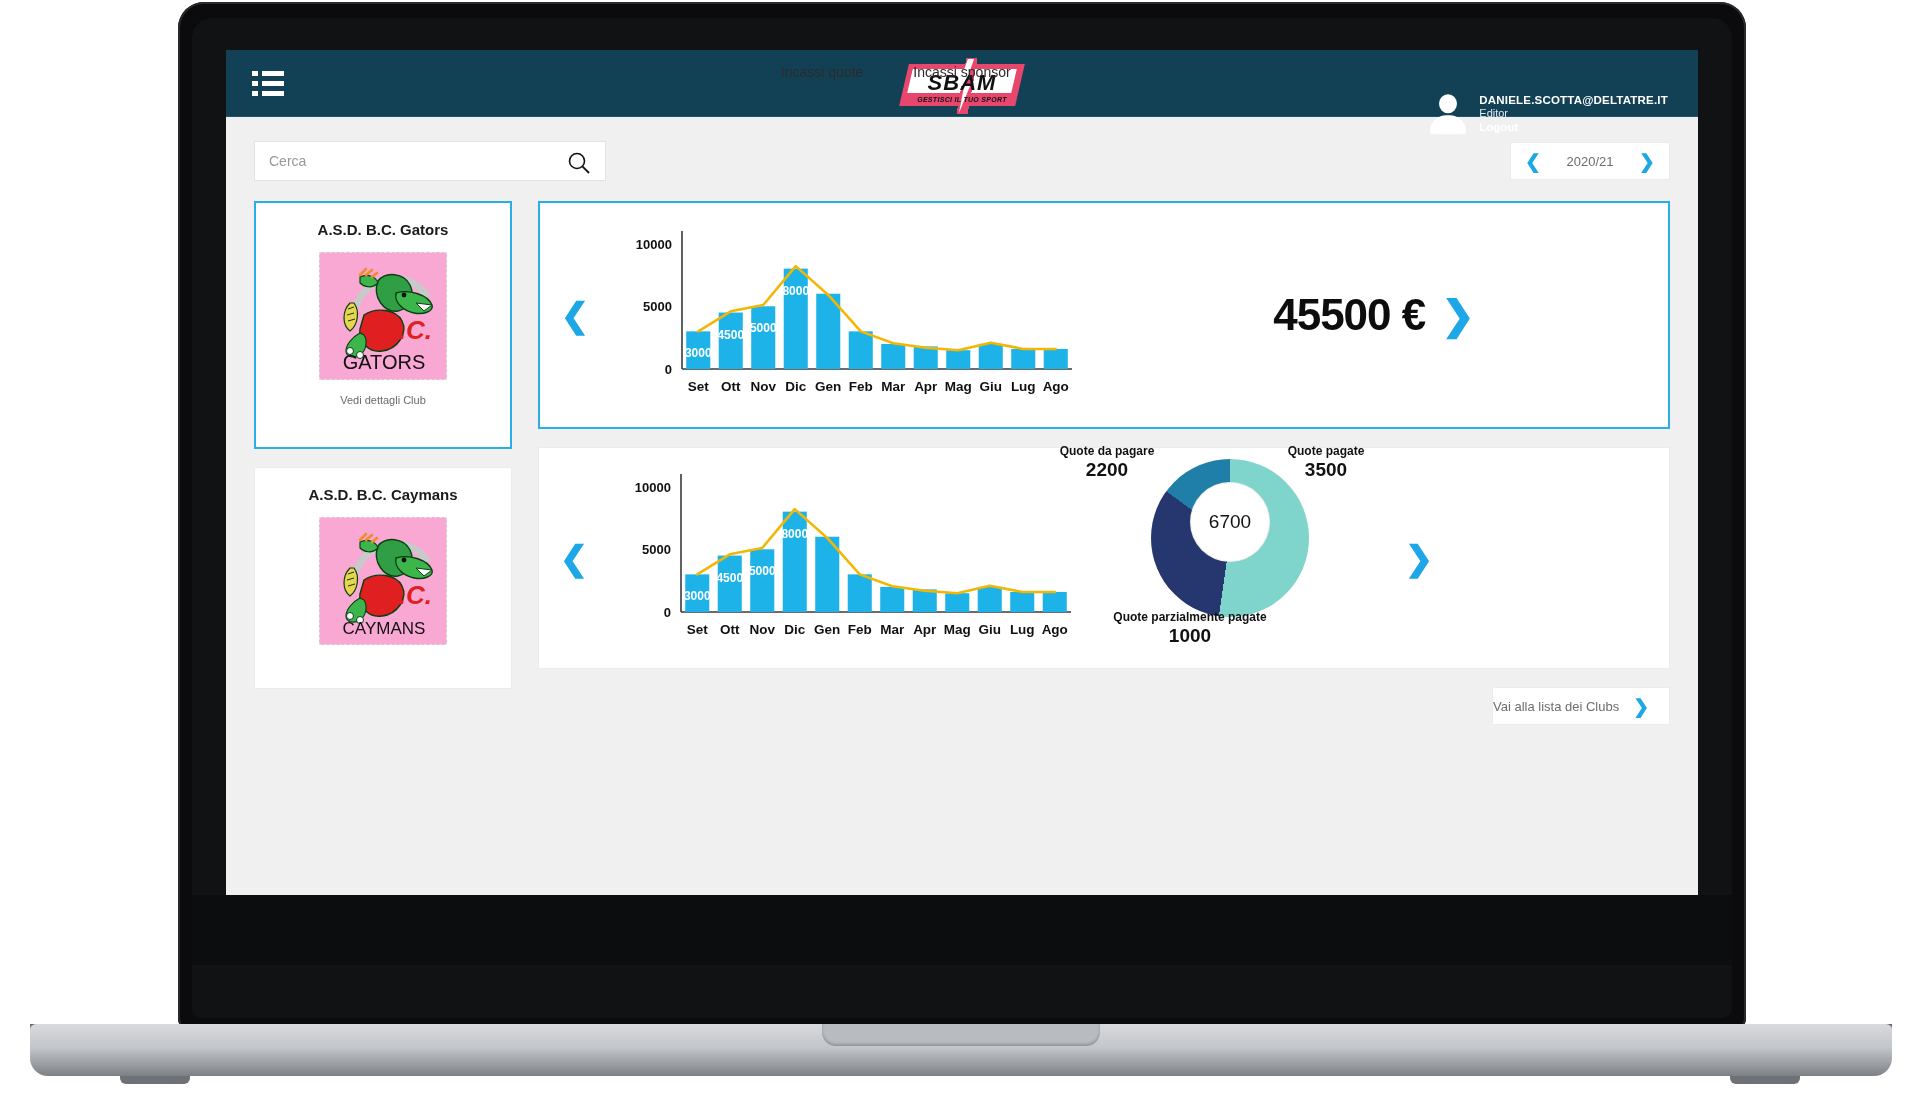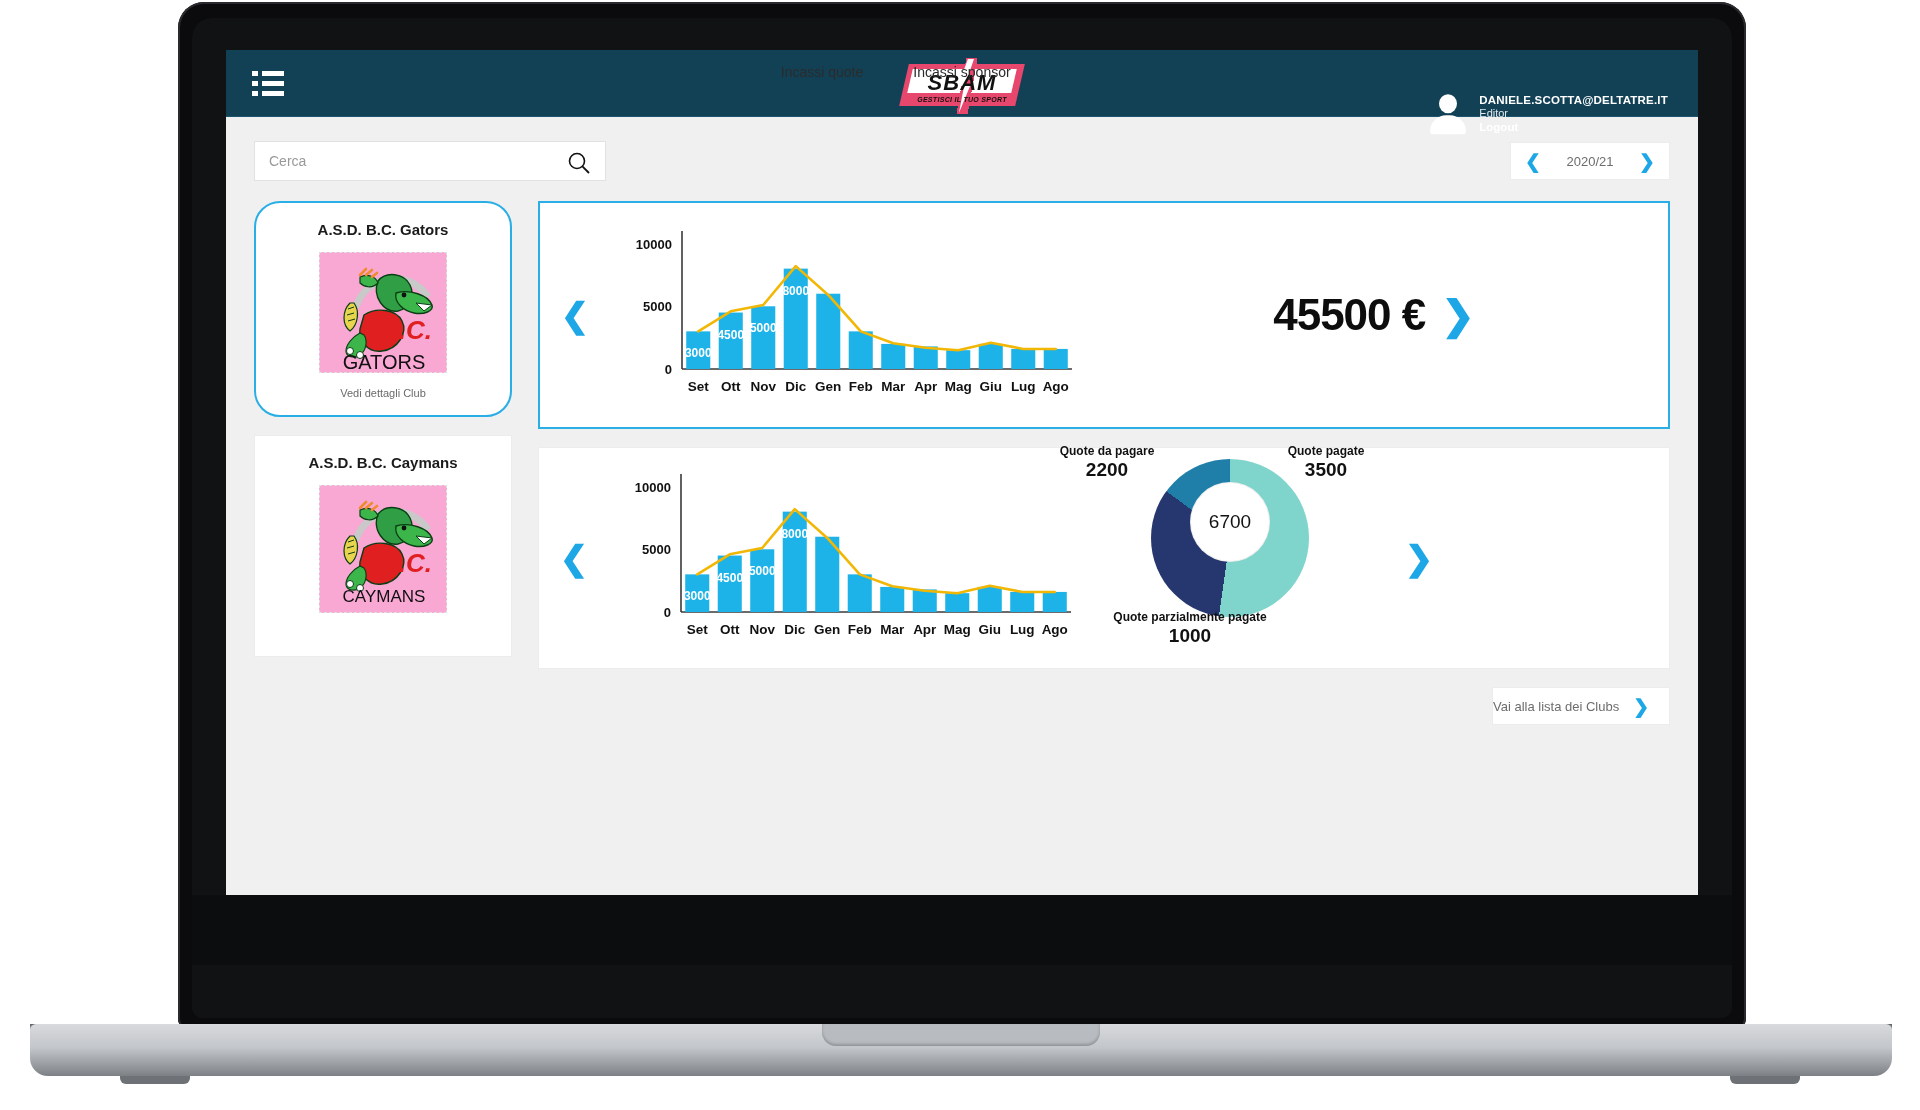--- a/index.html
+++ b/index.html
@@ -300,21 +300,21 @@
           <span class="chev sm">❮</span>
           <span class="season-label">2020/21</span>
           <span class="chev sm">❯</span>
         </div>
       </div>
 
       <div class="layout">
 
         <div class="col-left">
 
-          <div class="card active" style="height:216px;border-radius:26px;">
+          <div class="card active" style="height:248px;">
             <div class="card-title">A.S.D. B.C. Gators</div>
             <div class="logo-frame">
               <svg class="mascot" viewBox="0 0 128 128">
                 <path d="M36 54 A40 40 0 0 1 108 44" fill="none" stroke="#c9c9c9" stroke-width="7"></path>
                 <path d="M54 30 A42 42 0 0 1 104 60" fill="none" stroke="#d5d5d5" stroke-width="4"></path>
                 <path d="M58 28 C66 18 84 20 90 32 C96 44 88 56 78 58 C64 60 52 44 58 28 Z" fill="#2f9e44" stroke="#0b3d14" stroke-width="1.4"></path>
                 <path d="M76 40 C90 36 108 42 112 52 C114 58 104 62 94 60 C84 58 74 50 76 40 Z" fill="#3cb54a" stroke="#0b3d14" stroke-width="1.4"></path>
                 <path d="M96 50 L112 52 L104 58 Z" fill="#fff" stroke="#0b3d14" stroke-width="1"></path>
                 <circle cx="84" cy="42" r="2.4" fill="#111"></circle>
                 <path d="M40 24 C48 20 56 24 58 30 C52 36 44 34 40 30 Z" fill="#3cb54a" stroke="#0b3d14" stroke-width="1.2"></path>

